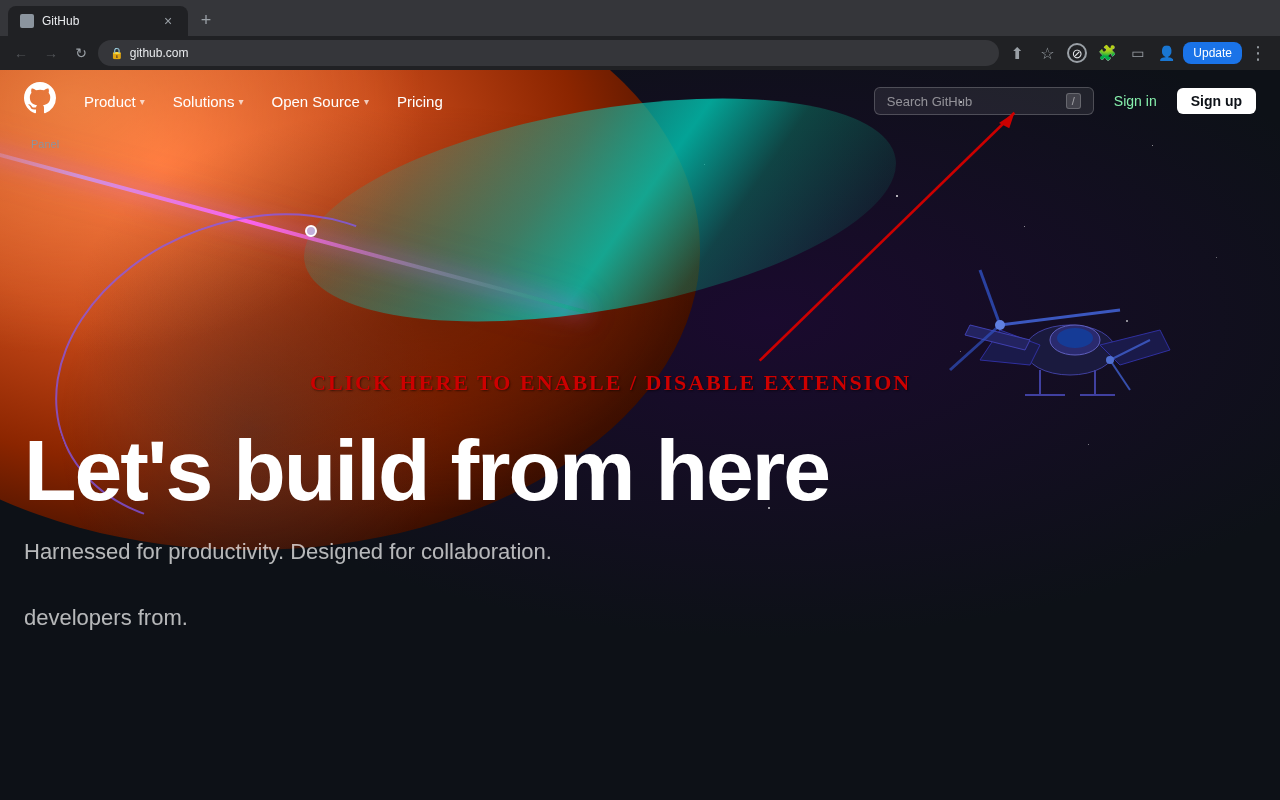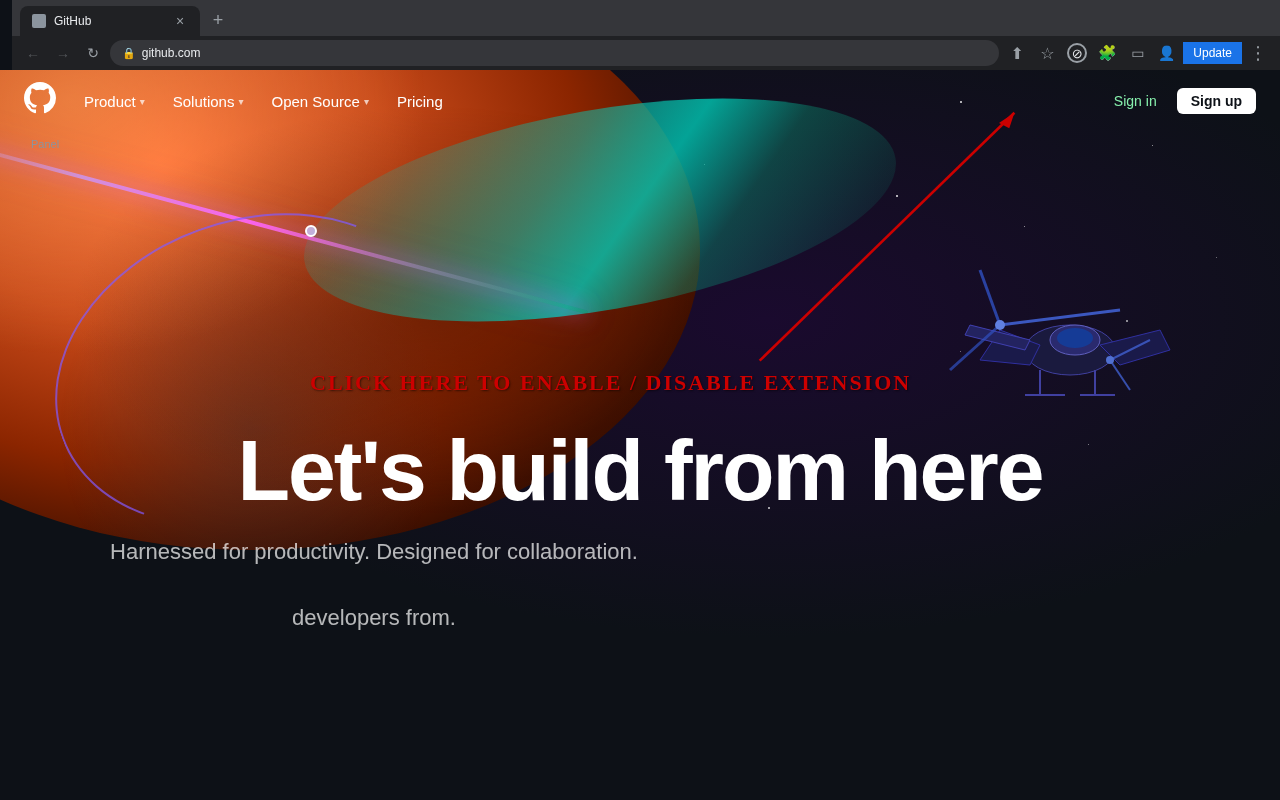--- a/index.html
+++ b/index.html
@@ -4,21 +4,20 @@
   <style>
     * { margin: 0; padding: 0; box-sizing: border-box; }
     body { width: 1280px; height: 800px; overflow: hidden; font-family: -apple-system, BlinkMacSystemFont, 'Segoe UI', sans-serif; background: #0d1117; }
 
     
     .browser-chrome {
       background: #ec4899;
       height: 70px;
       display: flex;
       flex-direction: column;
-      margin-left: 12px;
     }
     .browser-tab-bar {
       height: 36px;
       background: #35363a;
       display: flex;
       align-items: flex-end;
       padding: 0 8px;
     }
     .browser-tab {
       background: #202124;
@@ -119,42 +118,41 @@
       cursor: pointer;
     }
     .toolbar-icon.highlighted {
       color: #e8eaed;
     }
     .update-btn {
       background: #1a73e8;
       color: white;
       font-size: 12px;
       padding: 4px 10px;
-      border-radius: 0;
+      border-radius: 8px;
       cursor: pointer;
       font-weight: 500;
     }
     .menu-btn {
       width: 28px;
       height: 28px;
       display: flex;
       align-items: center;
       justify-content: center;
       color: #9aa0a6;
       font-size: 18px;
       cursor: pointer;
     }
 
     
     .github-page {
       position: relative;
       height: 624px;
       background: #0d1117;
       overflow: hidden;
-      text-align: center;
     }
 
     
     .space-bg {
       position: absolute;
       top: 0; left: 0; right: 0; bottom: 0;
       background: radial-gradient(ellipse at 60% 40%, #1a0a2e 0%, #0d1117 60%);
     }
 
     
@@ -535,20 +533,24 @@
       </div>
       <div class="nav-item">
         <span>Open Source</span>
         <span class="chevron">▾</span>
       </div>
       <div class="nav-item">
         <span>Pricing</span>
       </div>
     </div>
     <div class="nav-right">
+      <div class="search-box">
+        <span style="color:rgba(255,255,255,0.5); font-size:13px;">Search GitHub</span>
+        <span class="search-slash">/</span>
+      </div>
       <div class="sign-in-btn">Sign in</div>
       <div class="sign-up-btn">Sign up</div>
     </div>
   </nav>
 
   <div class="panel-label">Panel</div>
 
   <div class="hero-section">
     <h1 class="hero-title">Let's build from here</h1>
     <p class="hero-subtitle">

